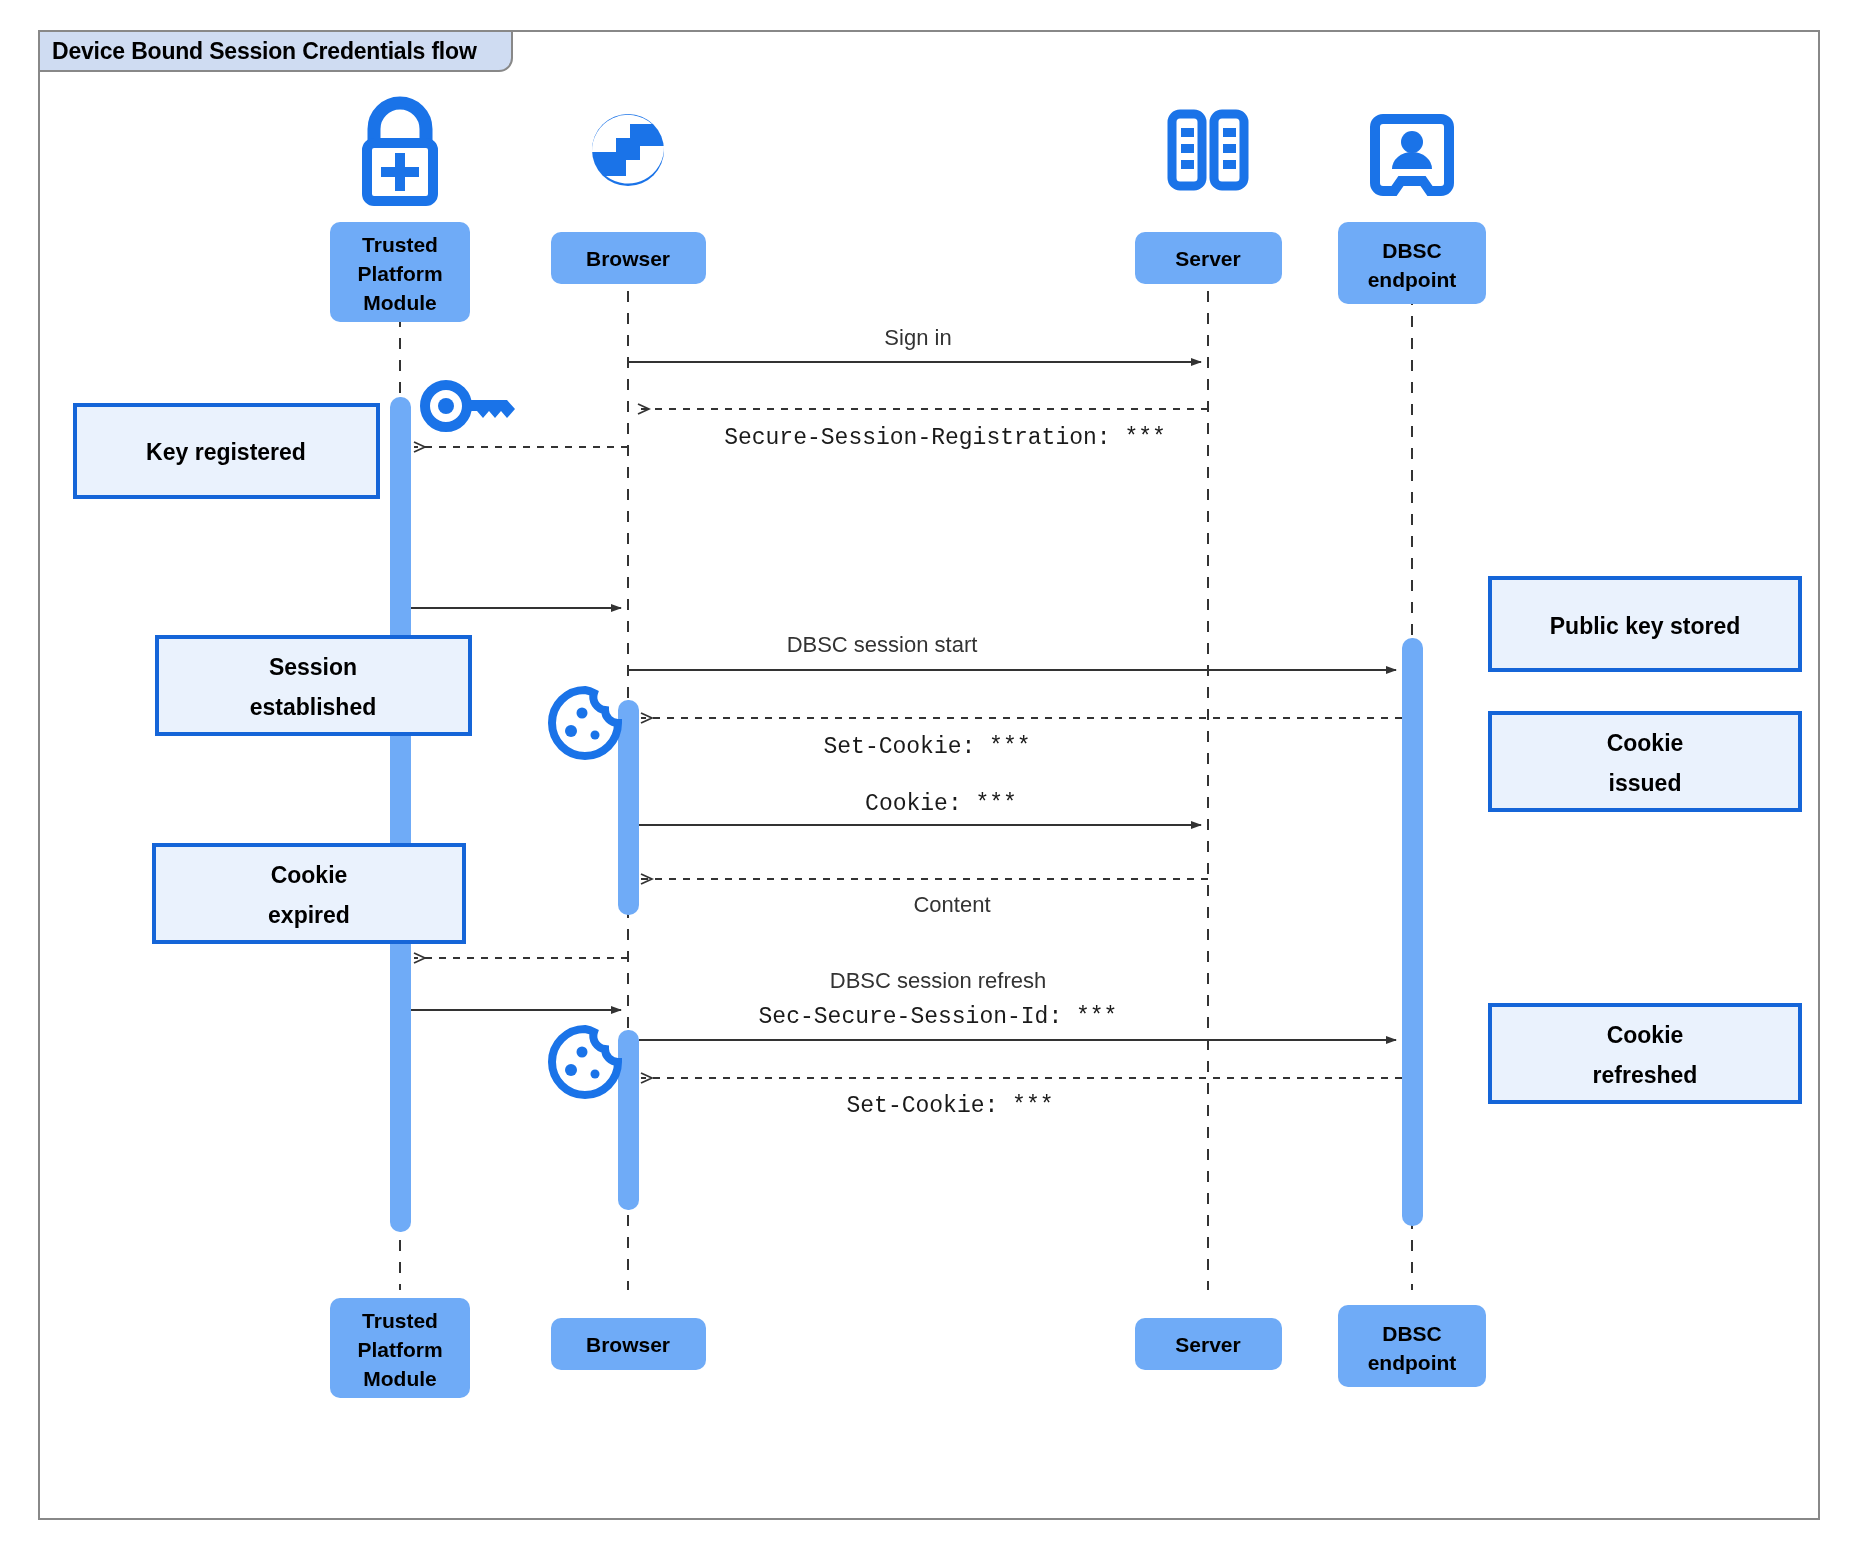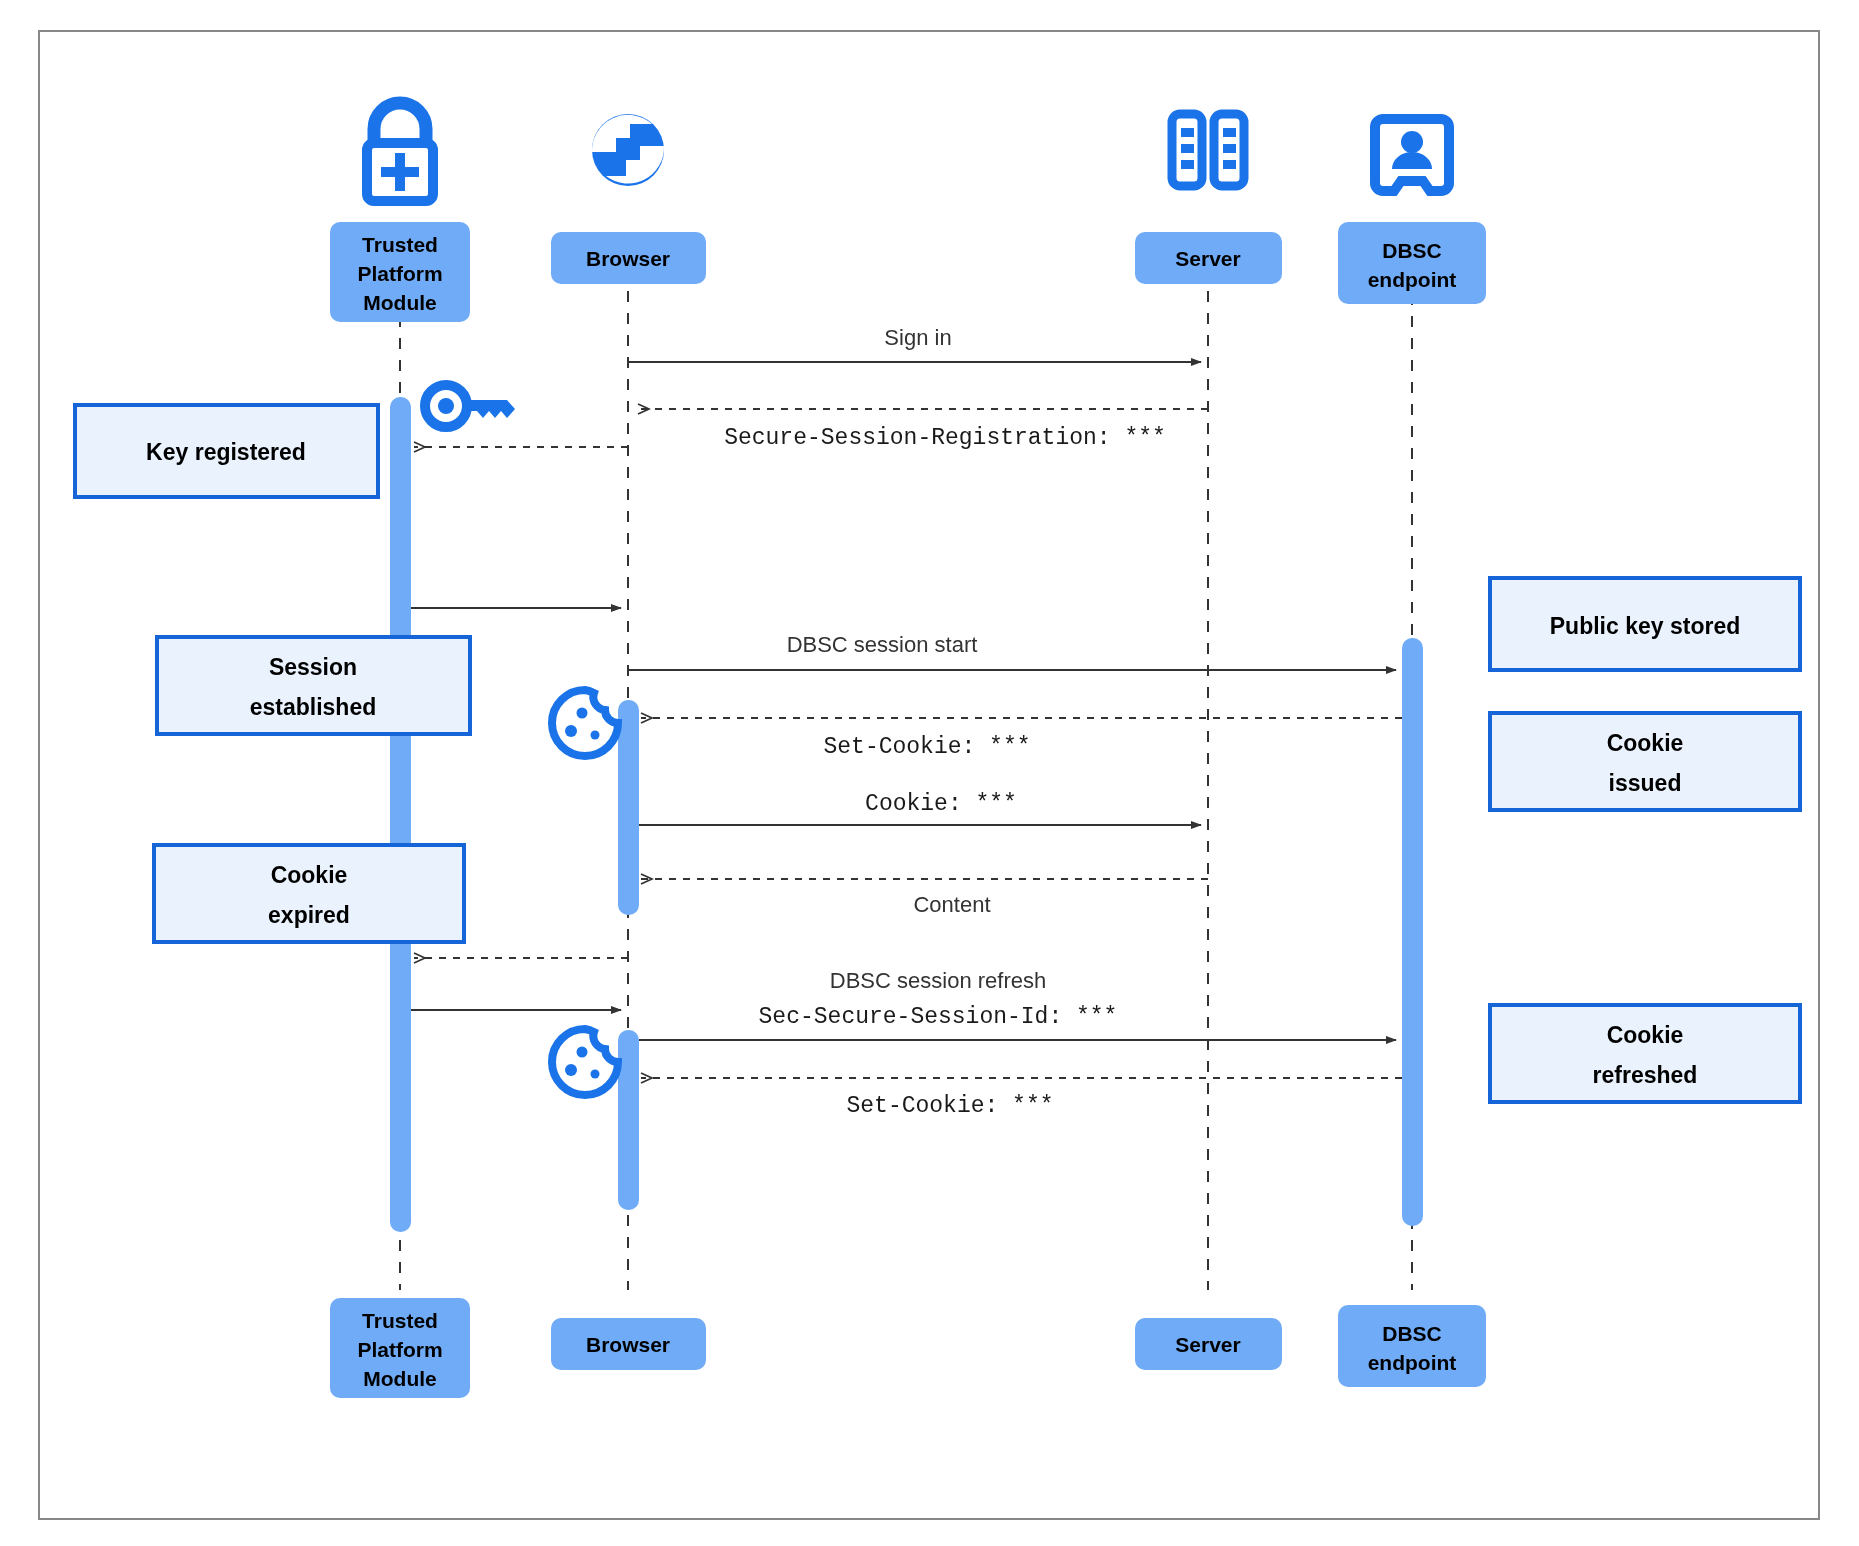--- a/index.html
+++ b/index.html
@@ -16,20 +16,23 @@
   .solidline{stroke:#333333;stroke-width:2;fill:none;}
   .dashline{stroke:#333333;stroke-width:2;fill:none;stroke-dasharray:7 7;}
   .lifeline{stroke:#333333;stroke-width:2;fill:none;stroke-dasharray:11 11;}
 </style>
 </head>
 <body>
 
 <div id="stage">
 
   <div class="frame"></div>
+  <div class="frame-tab">
+    <span class="tt">Device Bound Session Credentials flow</span>
+  </div>
 
   <svg class="layer" viewBox="0 0 1859 1546">
     <defs>
       <marker id="arrowFull" markerWidth="13" markerHeight="13" refX="11" refY="5" orient="auto" markerUnits="userSpaceOnUse">
         <path d="M1,1 L12,5 L1,9 z" fill="#333333"></path>
       </marker>
       <marker id="arrowOpen" markerWidth="15" markerHeight="15" refX="13" refY="6" orient="auto" markerUnits="userSpaceOnUse">
         <path d="M13,1 L2,6 L13,11" fill="none" stroke="#333333" stroke-width="1.8"></path>
       </marker>
     </defs>

